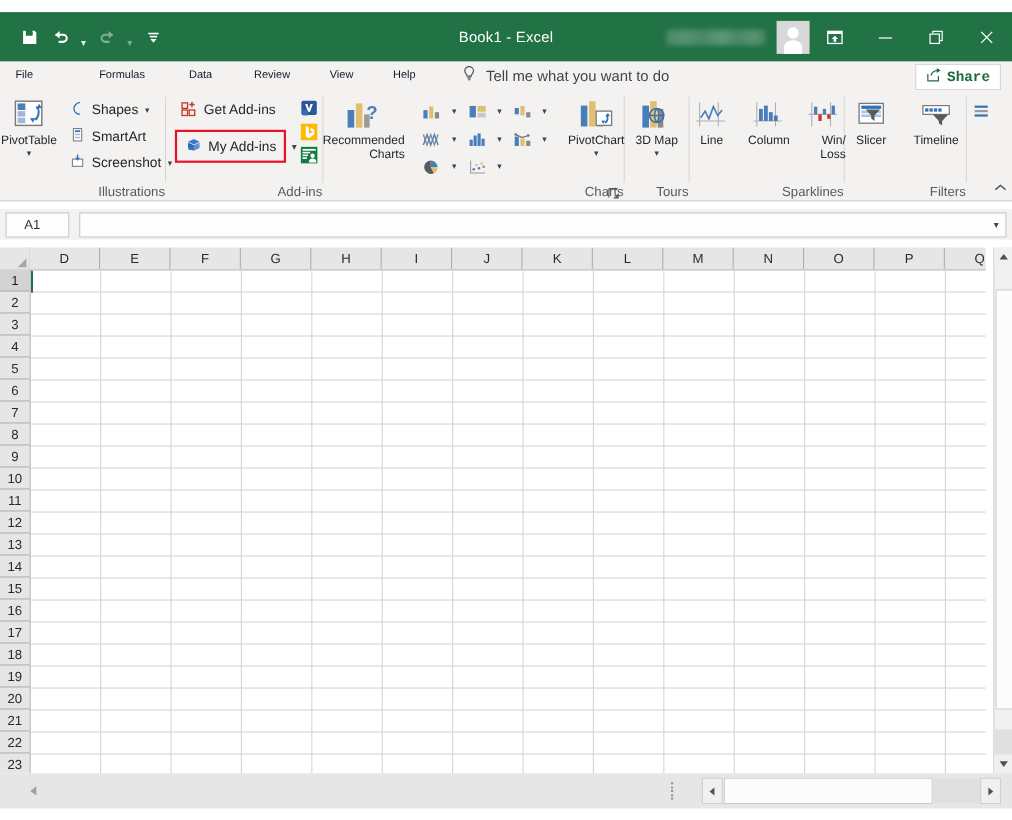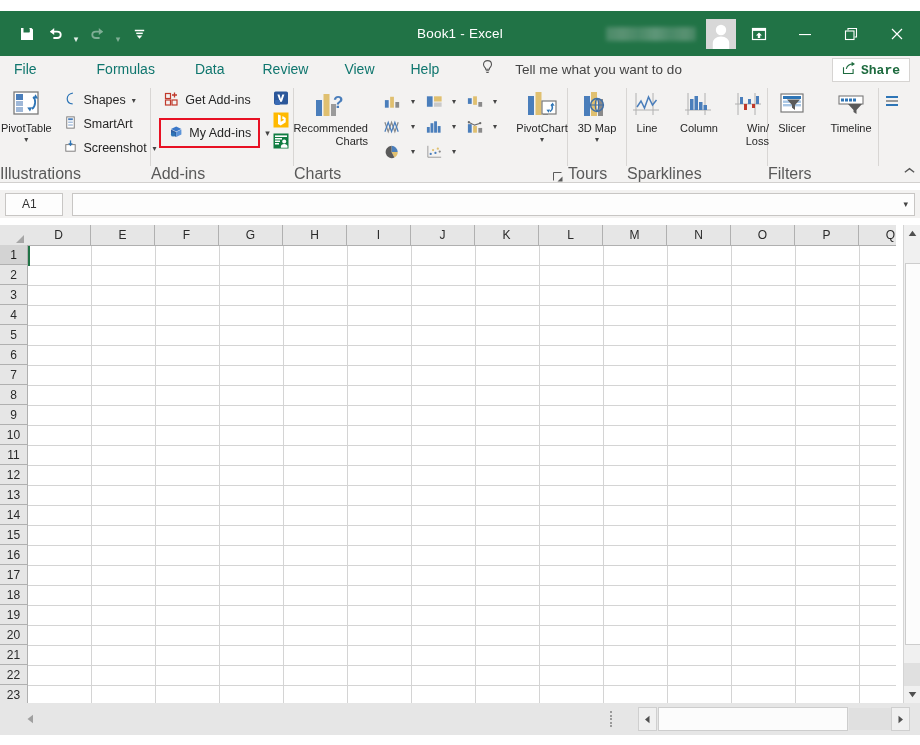--- a/index.html
+++ b/index.html
@@ -48,46 +48,46 @@
     width:46px;height:45px;display:flex;align-items:center;justify-content:center;
     color:#ffffff;cursor:pointer;
   }
 
   
   .tabbar{
     position:absolute;left:0;top:56px;width:920px;height:26px;background:#f3f2f1;
     display:flex;align-items:center;
   }
   .tab{
-    height:26px;line-height:26px;padding:0 13px;font-size:14px;color:#0f766e;
+    height:26px;line-height:26px;padding:0 13px;font-size:10px;color:#0f172a;
     cursor:pointer;white-space:nowrap;text-align:center;
   }
   .tab.file{padding:0 17px 0 14px;}
   .tellme{
     display:flex;align-items:center;gap:8px;margin-left:28px;cursor:text;
   }
-  .tellme-text{font-size:13.5px;color:#444444;white-space:nowrap;margin-left:12px;}
+  .tellme-text{font-size:13.5px;color:#444444;white-space:nowrap;}
   .share-btn{
     position:absolute;right:10px;top:2px;height:22px;
     display:flex;align-items:center;gap:5px;padding:0 9px;
     border:1px solid #d6d4d2;background:#ffffff;color:#1e6b3f;
     font-size:13px;font-weight:bold;cursor:pointer;font-family:Liberation Mono, monospace;
   }
 
   
   .ribbon{
     position:absolute;left:0;top:82px;width:920px;height:100px;
     background:#f3f2f1;border-bottom:1px solid #d2d0ce;
     display:flex;align-items:flex-start;overflow:hidden;
   }
   .grp{position:relative;height:100px;display:flex;flex-direction:column;align-items:center;}
   .grp-body{flex:1;display:flex;align-items:flex-start;padding-top:4px;}
   .grp-label{
-    height:16px;line-height:16px;font-size:16px;color:#595959;width:100%;
-    text-align:left;white-space:nowrap;
+    height:16px;line-height:16px;font-size:12px;color:#595959;width:100%;
+    text-align:right;white-space:nowrap;
   }
   .grp-sep{width:1px;height:78px;background:#d8d6d4;margin-top:6px;align-self:flex-start;}
   .launcher{
     position:absolute;right:3px;bottom:1px;width:12px;height:12px;cursor:pointer;
     color:#666;
   }
 
   .bigbtn{
     width:60px;display:flex;flex-direction:column;align-items:center;
     padding:2px 2px 0;cursor:pointer;

